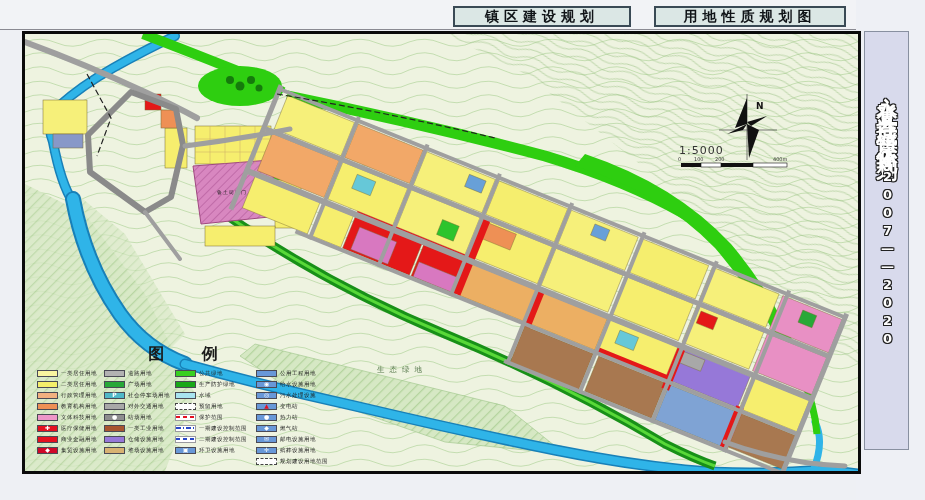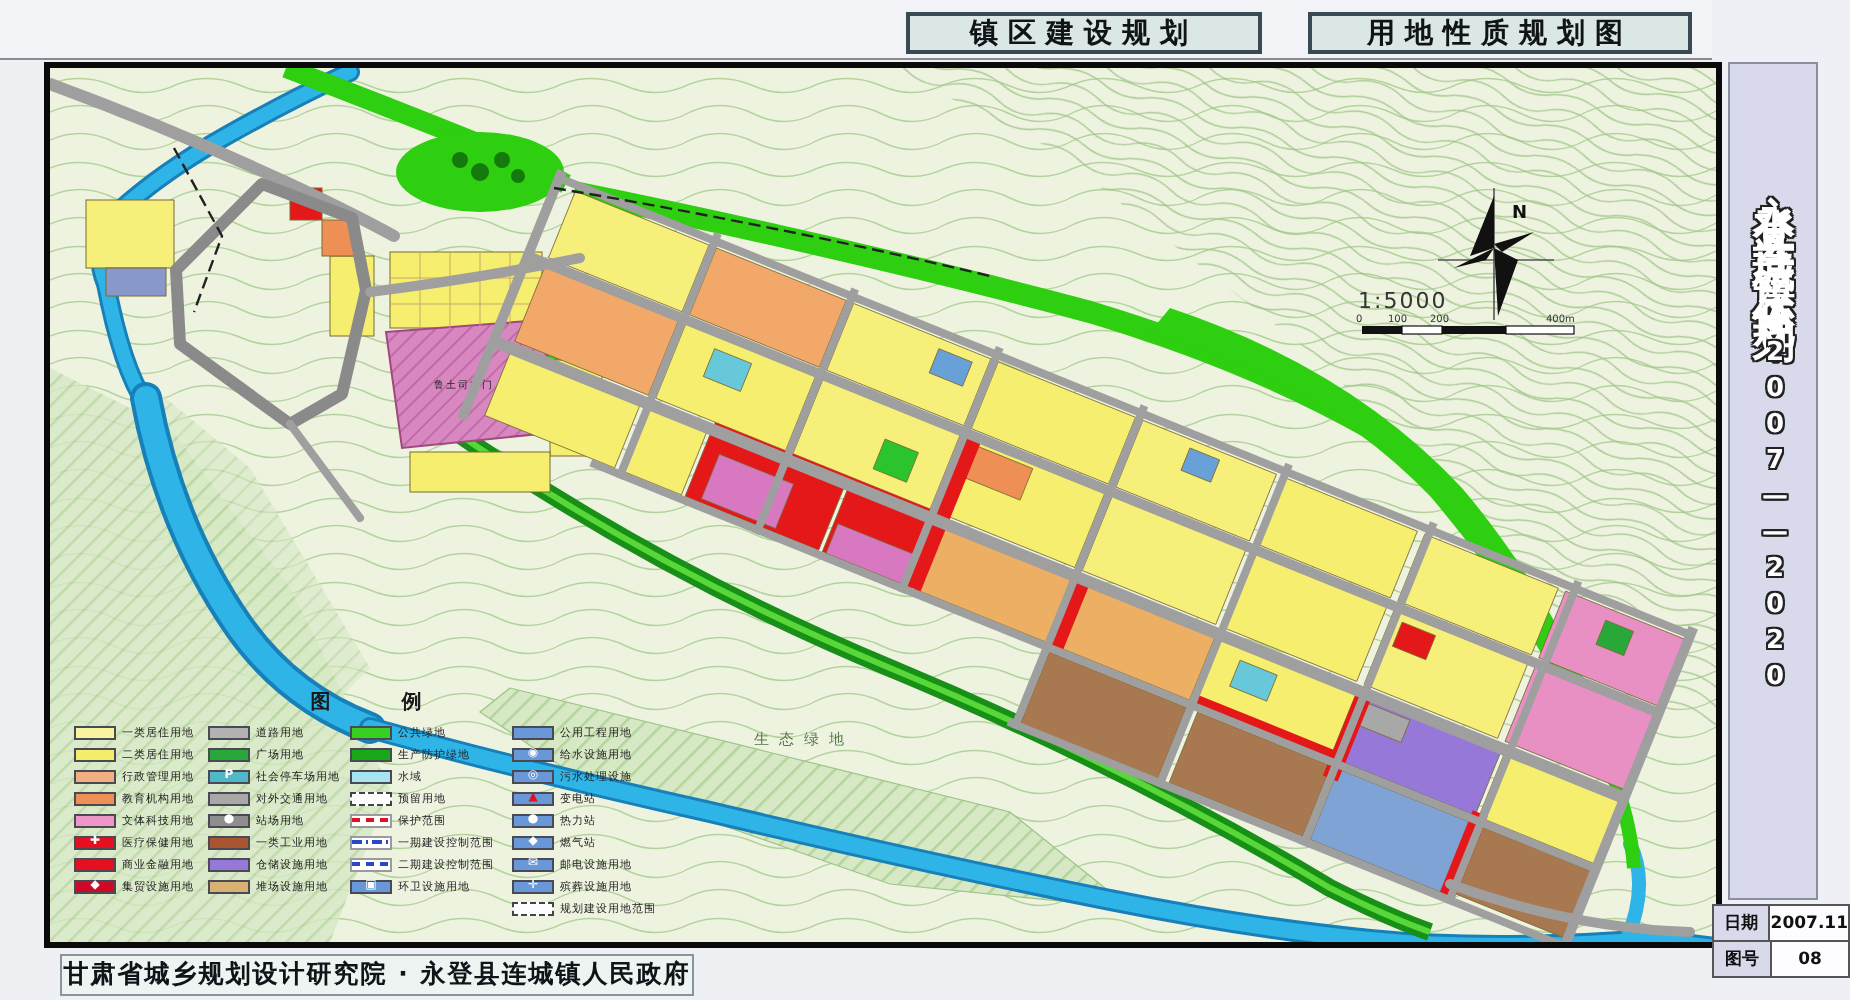--- a/index.html
+++ b/index.html
@@ -12,21 +12,21 @@
              border:2px solid #3a4a55;display:flex;align-items:center;justify-content:center;
              font-size:14px;font-weight:bold;letter-spacing:5px;color:#101418;box-sizing:border-box;}
   .title-box.t1{left:453px;width:178px;}
   .title-box.t2{left:654px;width:192px;}
   .right-margin{position:absolute;left:856px;top:0;width:69px;height:500px;background:#eef0f5;}
   .map-frame{position:absolute;left:22px;top:31px;width:833px;height:437px;
              border:3px solid #0a0a0a;background:#eef3e0;box-sizing:content-box;}
   .map-frame svg{display:block;}
   
   .legend{position:absolute;left:12px;top:310px;width:292px;}
-  .lg-title{text-align:center;font-size:10px;font-weight:bold;letter-spacing:16px;
+  .lg-title{text-align:center;font-size:16px;font-weight:bold;letter-spacing:16px;
             color:#1a1a1a;margin:0 0 4px 0;padding-left:16px;}
   .lg-cols{display:flex;gap:5px;}
   .lg-col{display:flex;flex-direction:column;gap:3px;flex:0 0 auto;}
   .lg-col:nth-child(1){width:62px;}
   .lg-col:nth-child(2){width:66px;}
   .lg-col:nth-child(3){width:76px;}
   .lg-col:nth-child(4){width:78px;}
   .lg-item{display:flex;align-items:center;gap:3px;height:8px;}
   .lg-swatch{width:21px;height:7px;border:1px solid #4a4a55;box-sizing:border-box;
              display:inline-flex;align-items:center;justify-content:center;flex:0 0 auto;background:#fff;}
@@ -437,28 +437,15 @@
     </div>
   </div>
 
   <div class="sidebar">
     <div class="sidebar-text">
       <span class="sidebar-title">永登县连城镇总体规划</span>
       <span class="sidebar-years">2007——2020</span>
     </div>
   </div>
 
-  <div class="info-table">
-    <div class="info-row">
-      <div class="info-cell label">日期</div>
-      <div class="info-cell value">2007.11</div>
-    </div>
-    <div class="info-row">
-      <div class="info-cell label">图号</div>
-      <div class="info-cell value">08</div>
-    </div>
-  </div>
-
-  <div class="footer-bar">
-    <span>甘肃省城乡规划设计研究院 · 永登县连城镇人民政府</span>
-  </div>
+
 
 </div>
 
 </body></html>

